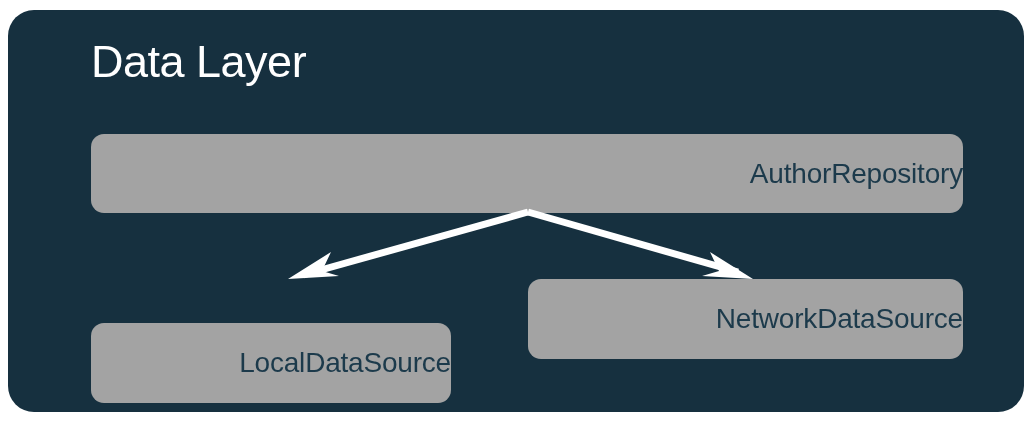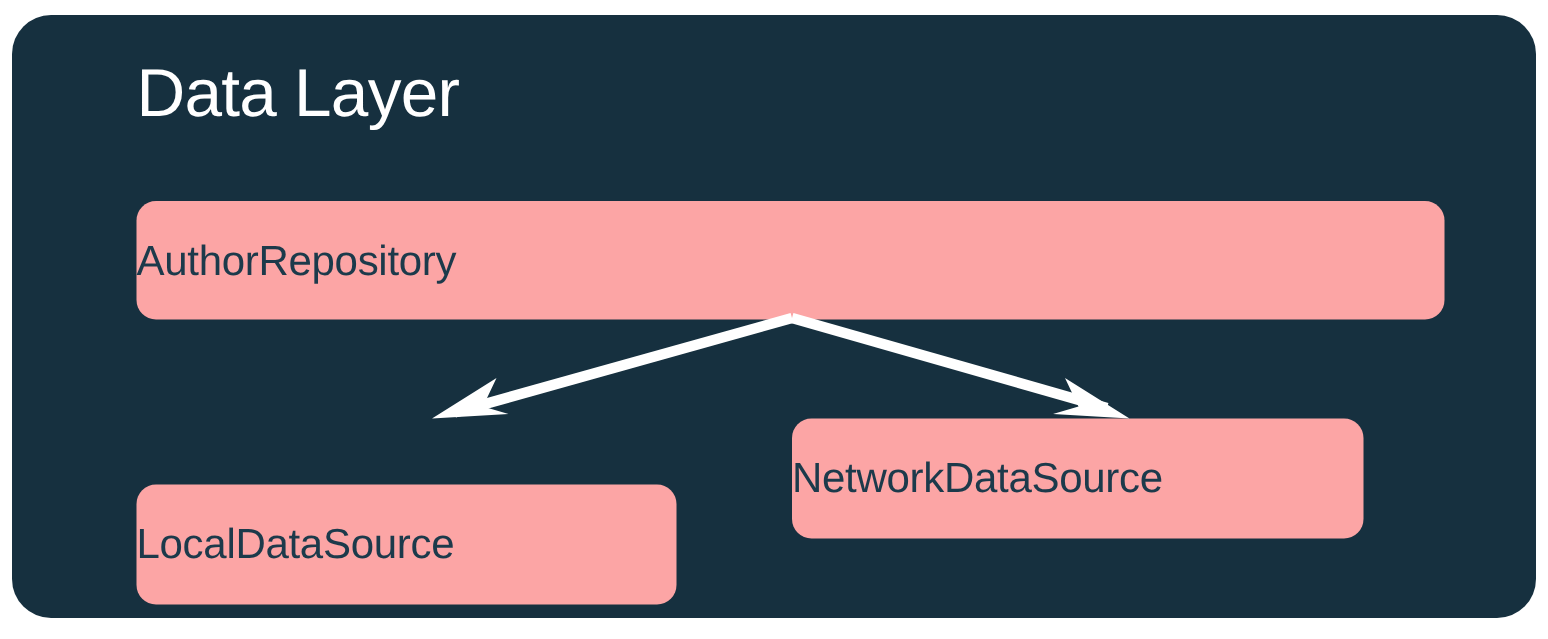--- a/index.html
+++ b/index.html
@@ -45,25 +45,25 @@
     font-weight: 400;
     letter-spacing: -0.5px;
     color: #ffffff;
     line-height: 1.05;
     white-space: nowrap;
   }
 
   
   .node {
     position: absolute;
-    background: #fca5a5;
+    background: #a3a3a3;
     border-radius: 13px;
     display: flex;
     align-items: center;
-    justify-content: flex-start;
+    justify-content: flex-end;
     box-sizing: border-box;
   }
   .node-label {
     font-family: "Liberation Sans", sans-serif;
     font-size: 28px;
     font-weight: 400;
     letter-spacing: -0.2px;
     color: #1c3a4b;
     white-space: nowrap;
   }
@@ -77,21 +77,21 @@
   .node-local {
     left: 91px;
     top: 279px;
     width: 360px;
     height: 80px;
     margin-top: 44px;
   }
   .node-network {
     left: 528px;
     top: 279px;
-    width: 381px;
+    width: 435px;
     height: 80px;
   }
 
   
   .arrow-layer {
     position: absolute;
     left: 0;
     top: 0;
     width: 1032px;
     height: 426px;

